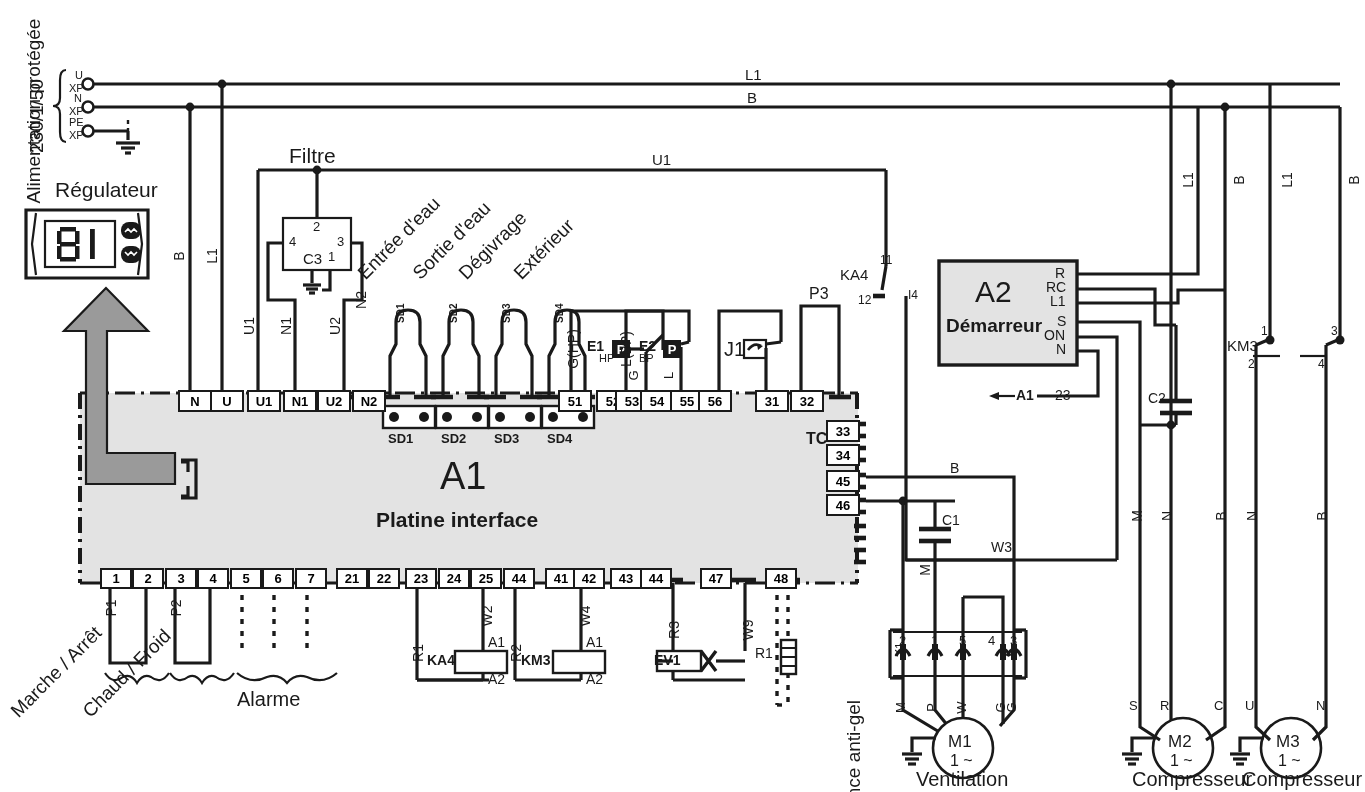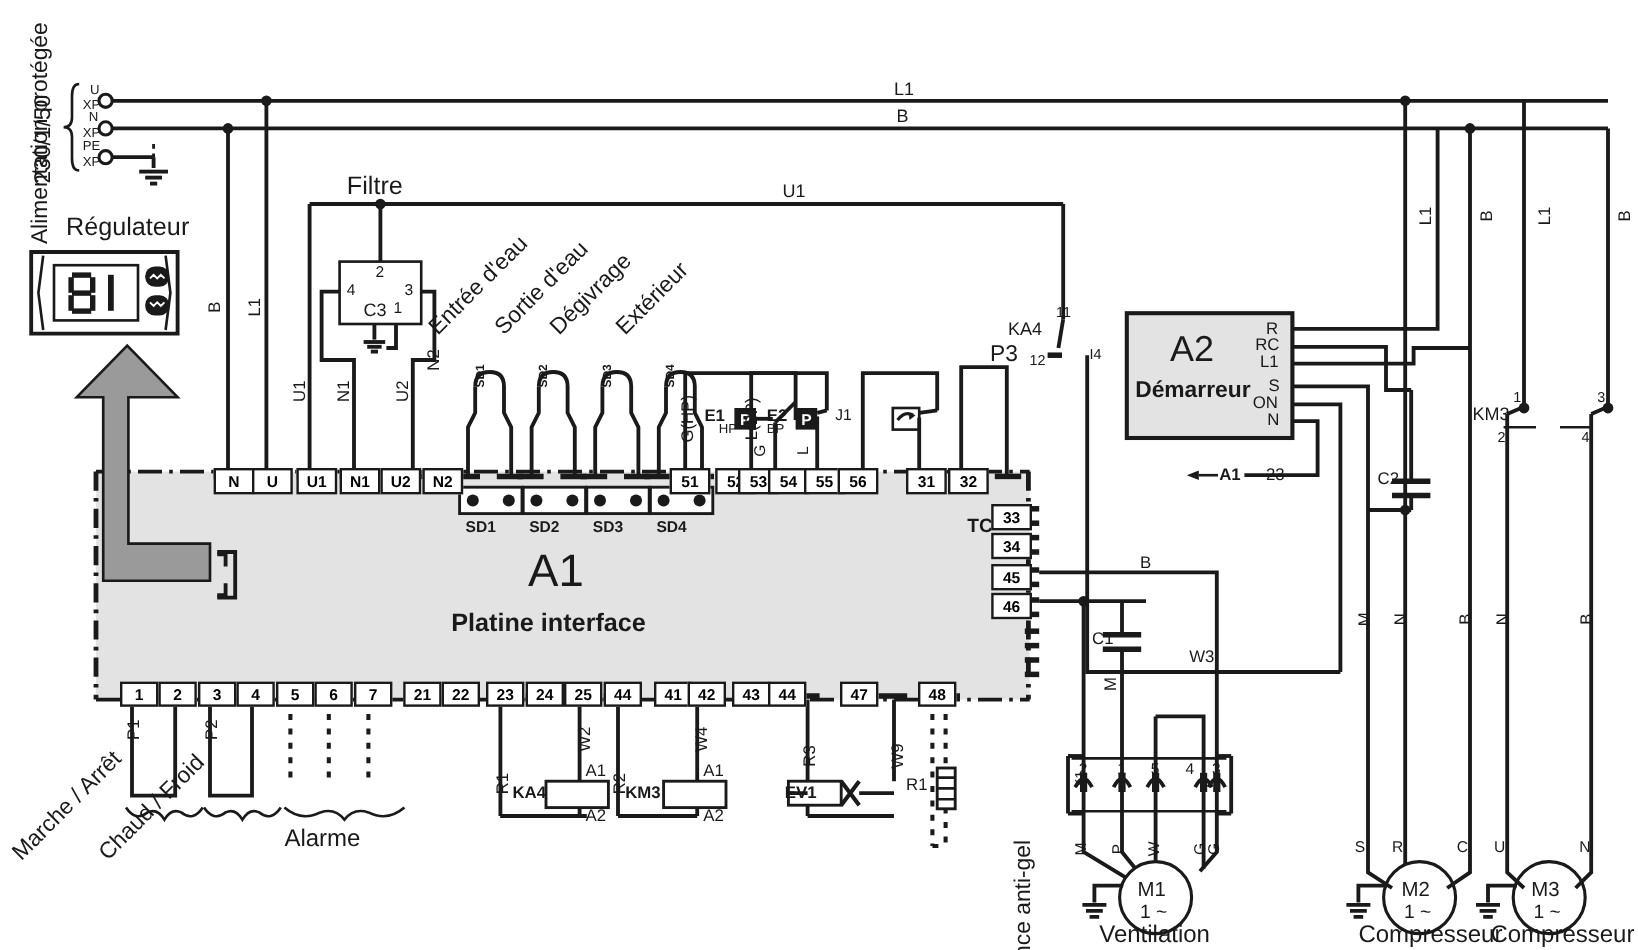--- a/index.html
+++ b/index.html
@@ -406,41 +406,41 @@
 <div class="lbl" style="left:547px;top:431px;font-size:13px;font-weight:bold;">SD4</div>
 
 <div class="lbl" style="left:553px;top:341px;font-size:14px;transform:rotate(-90deg);">G(HP)</div>
 <div class="lbl" style="left:587px;top:338px;font-size:14px;font-weight:bold;">E1</div>
 <div class="lbl" style="left:587px;top:352px;font-size:11px;padding-left:12px;">HP</div>
 <div class="lbl" style="left:628px;top:368px;font-size:13px;transform:rotate(-90deg);">G</div>
 <div class="lbl" style="left:608px;top:341px;font-size:14px;transform:rotate(-90deg);">L(BP)</div>
 <div class="lbl" style="left:639px;top:338px;font-size:14px;font-weight:bold;">E2</div>
 <div class="lbl" style="left:639px;top:352px;font-size:11px;">BP</div>
 <div class="lbl" style="left:665px;top:368px;font-size:13px;transform:rotate(-90deg);">L</div>
-<div class="lbl" style="left:696px;top:338px;font-size:13px;">J1</div>
-<div class="lbl" style="left:809px;top:285px;font-size:19px;margin-left:16px;">P3</div>
+<div class="lbl" style="left:724px;top:338px;font-size:20px;">J1</div>
+<div class="lbl" style="left:809px;top:285px;font-size:16px;">P3</div>
 
 <div class="lbl" style="left:840px;top:266px;font-size:15px;">KA4</div>
 <div class="lbl" style="left:880px;top:253px;font-size:12px;">11</div>
 <div class="lbl" style="left:858px;top:293px;font-size:12px;">12</div>
 <div class="lbl" style="left:908px;top:288px;font-size:12px;">I4</div>
 
 <div class="lbl" style="left:975px;top:275px;font-size:30px;">A2</div>
 <div class="lbl" style="left:946px;top:315px;font-size:19px;font-weight:bold;">Démarreur</div>
 <div class="lbl" style="left:1055px;top:265px;font-size:14px;">R</div>
 <div class="lbl" style="left:1046px;top:279px;font-size:14px;">RC</div>
 <div class="lbl" style="left:1050px;top:293px;font-size:14px;">L1</div>
 <div class="lbl" style="left:1057px;top:313px;font-size:14px;">S</div>
 <div class="lbl" style="left:1044px;top:327px;font-size:14px;">ON</div>
 <div class="lbl" style="left:1056px;top:341px;font-size:14px;">N</div>
 <div class="lbl" style="left:1016px;top:387px;font-size:14px;font-weight:bold;">A1</div>
 <div class="lbl" style="left:1055px;top:387px;font-size:14px;">23</div>
 <div class="lbl" style="left:991px;top:539px;font-size:14px;">W3</div>
 
-<div class="lbl" style="left:910px;top:512px;font-size:14px;margin-top:12px;">C1</div>
+<div class="lbl" style="left:942px;top:512px;font-size:14px;">C1</div>
 <div class="lbl" style="left:919px;top:562px;font-size:14px;transform:rotate(-90deg);">M</div>
 <div class="lbl" style="left:1148px;top:390px;font-size:14px;">C2</div>
 
 <div class="lbl" style="left:440px;top:455px;font-size:38px;">A1</div>
 <div class="lbl" style="left:376px;top:508px;font-size:21px;font-weight:bold;">Platine interface</div>
 <div class="lbl" style="left:806px;top:430px;font-size:16px;font-weight:bold;">TC</div>
 
 <div class="lbl" style="left:950px;top:460px;font-size:14px;">B</div>
 
 <div class="lbl" style="left:1180px;top:172px;font-size:14px;transform:rotate(-90deg);">L1</div>

